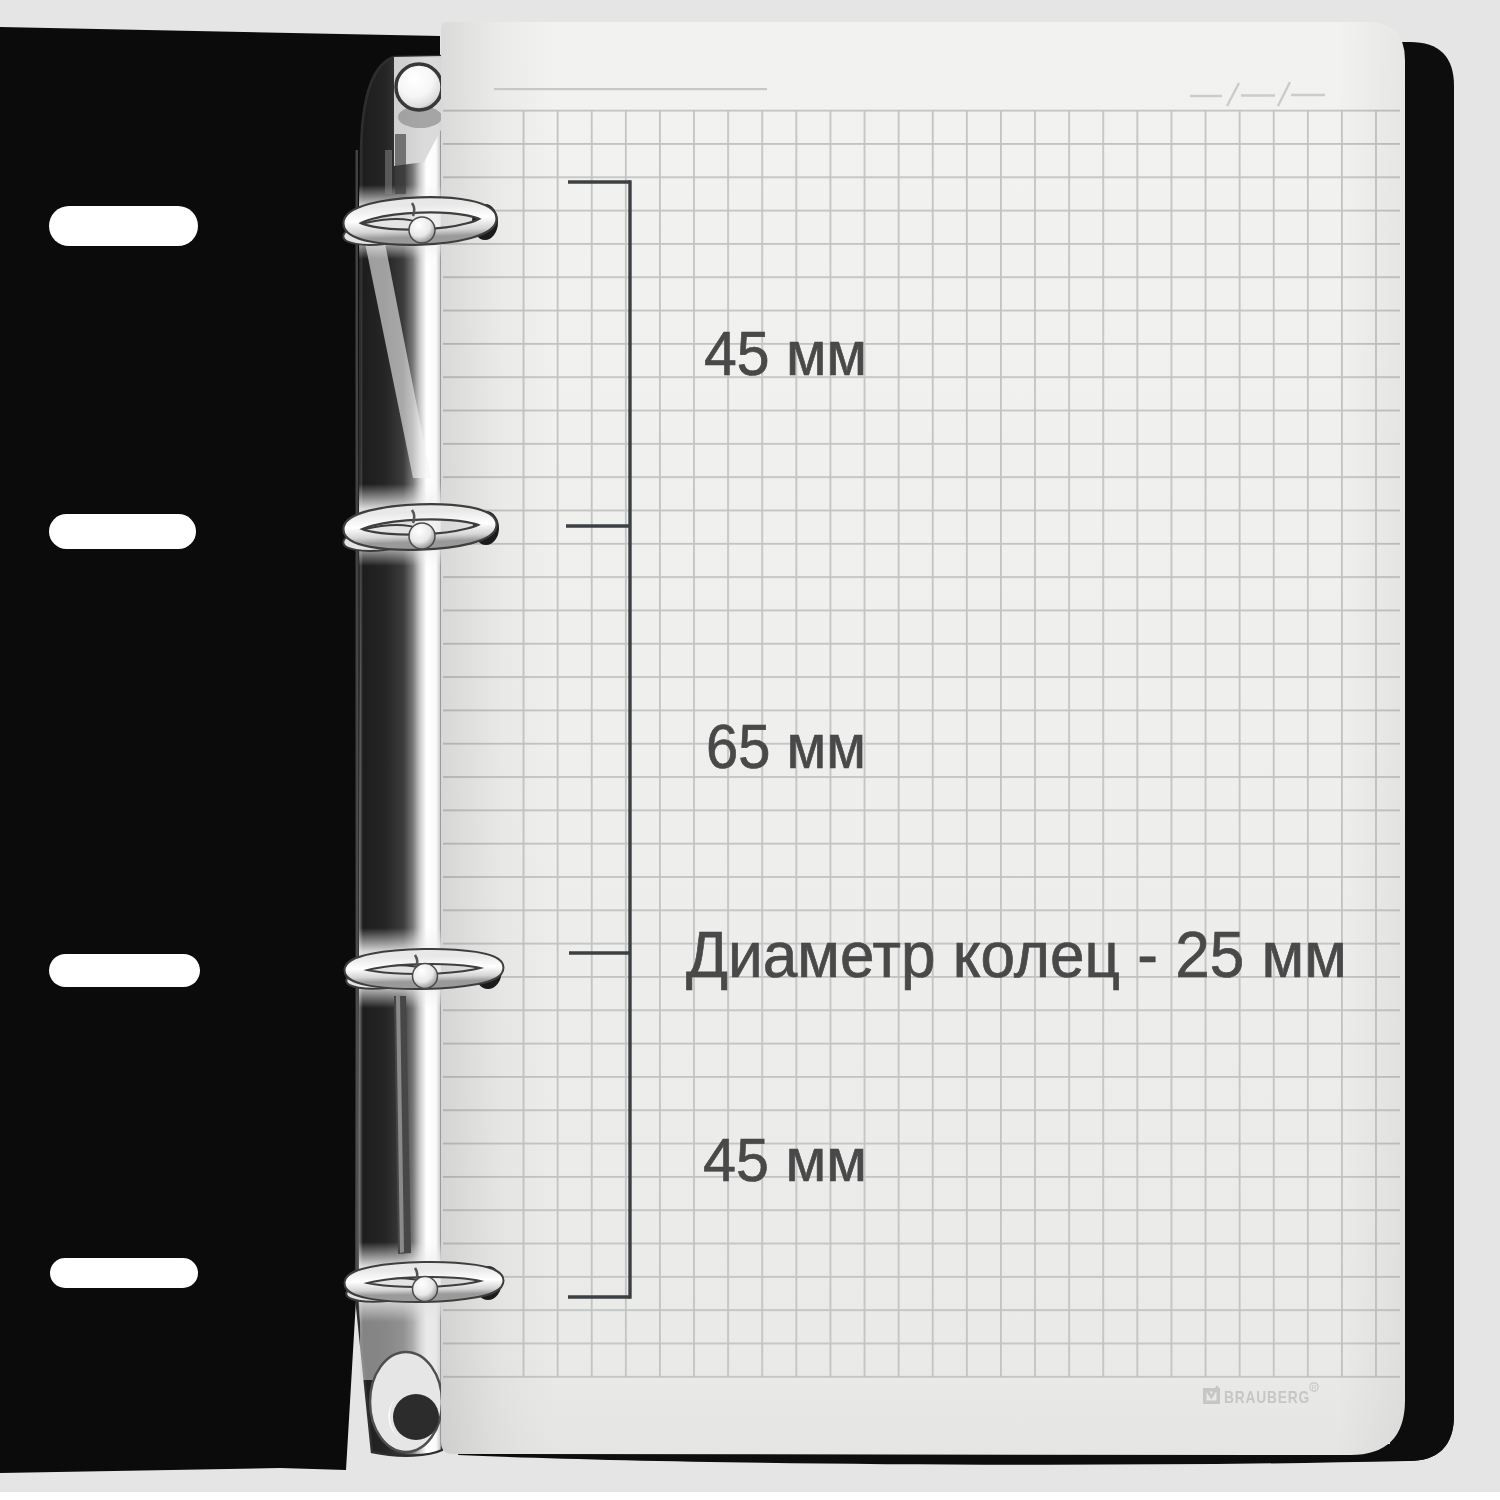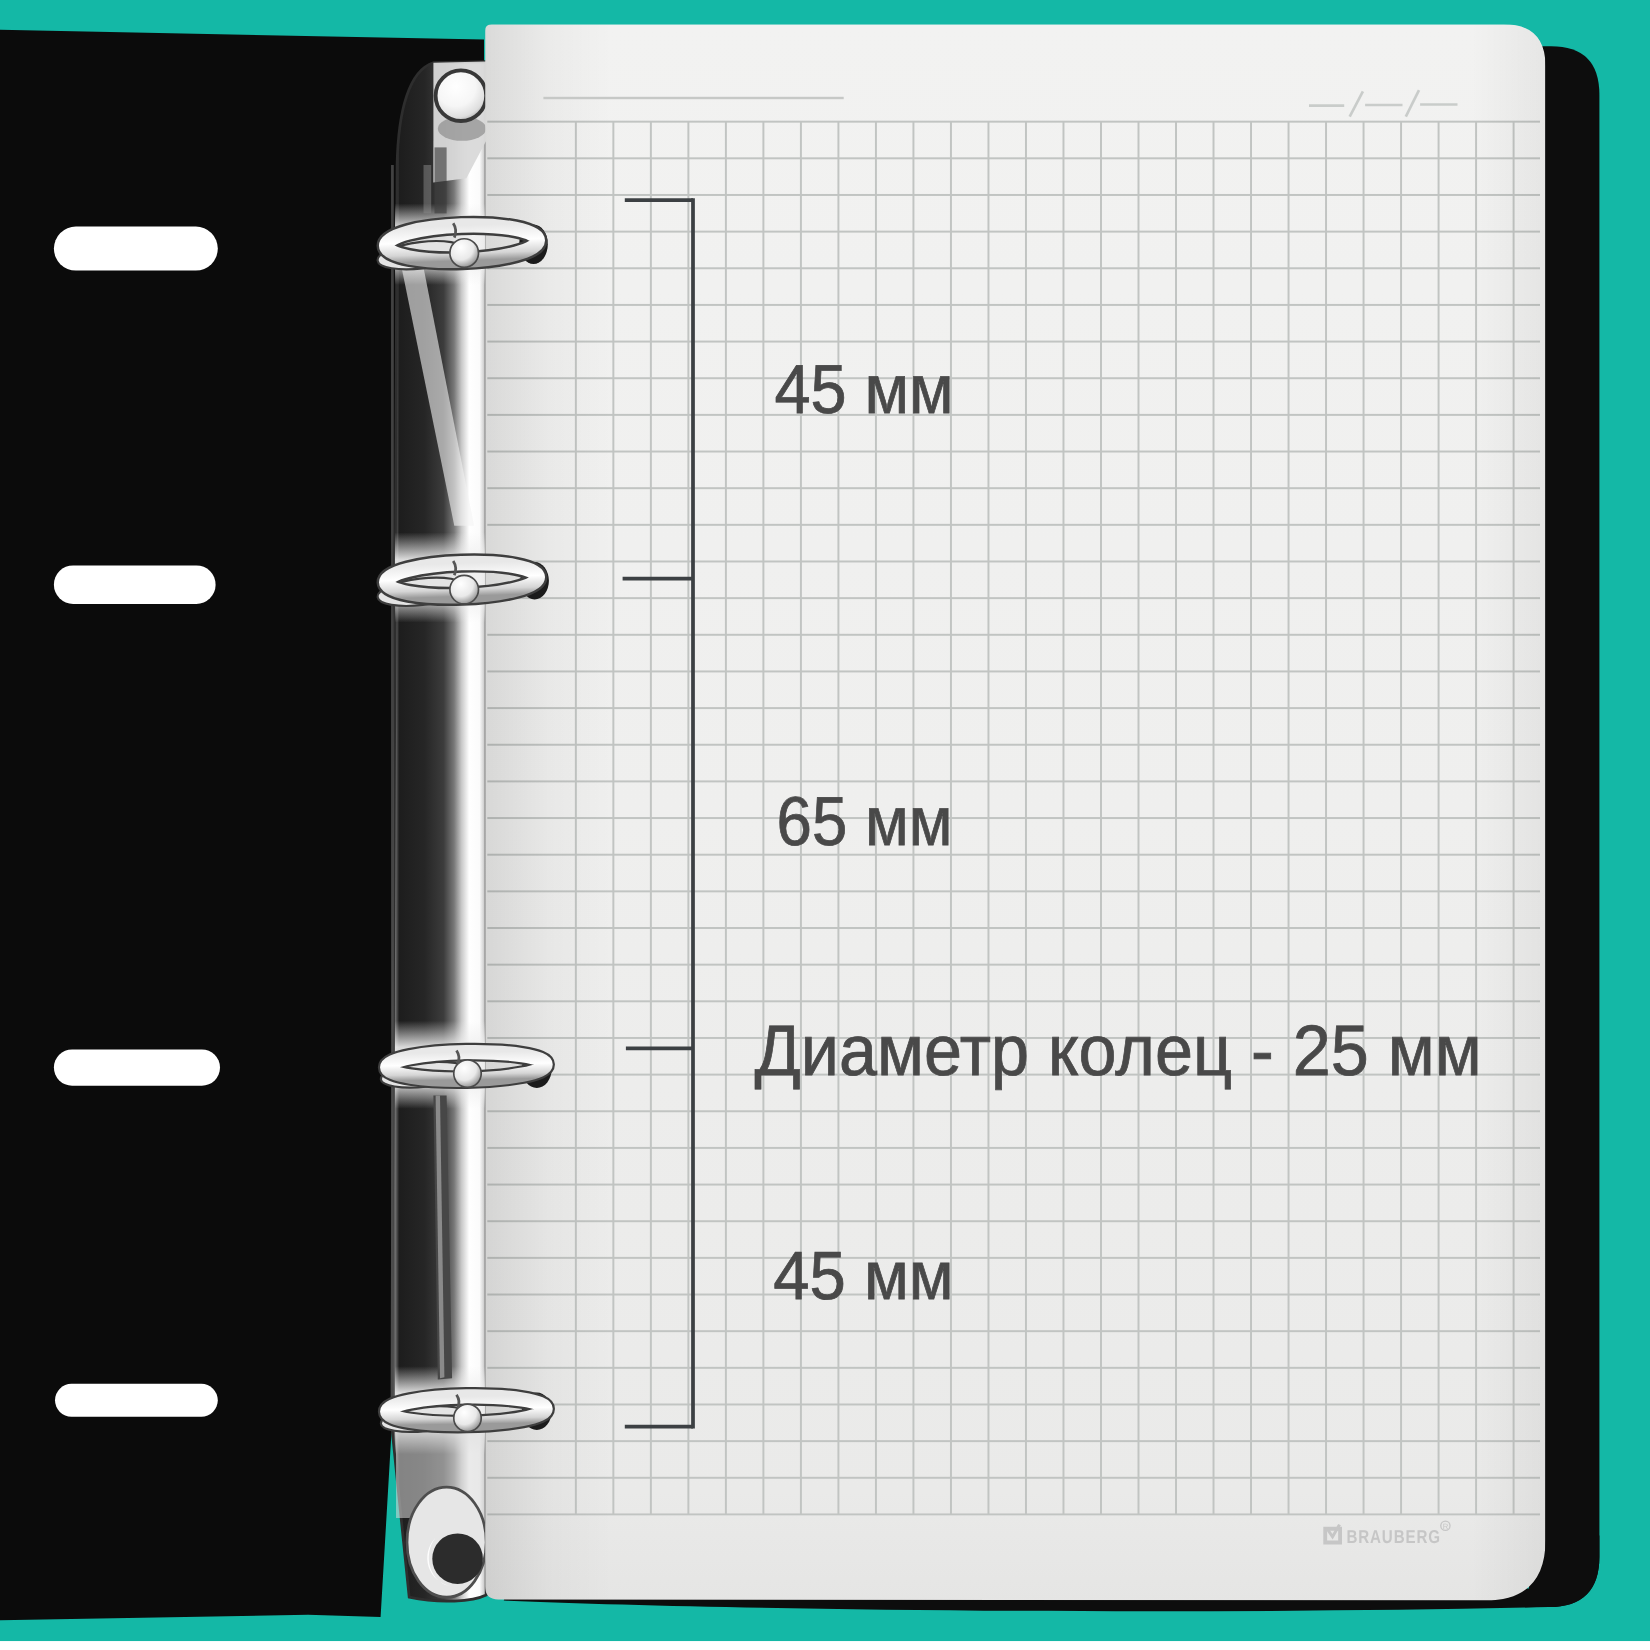--- a/index.html
+++ b/index.html
@@ -1,16 +1,16 @@
 <!DOCTYPE html>
 <html><head>
 <meta charset="utf-8">
 <style>
   html,body{margin:0;padding:0;background:#ffffff;}
-  #stage{position:relative;width:1500px;height:1492px;overflow:hidden;background:#14b8a6;
+  #stage{position:relative;width:1500px;height:1492px;overflow:hidden;background:#e5e5e5;
          font-family:"Liberation Sans", sans-serif;}
   svg{position:absolute;left:0;top:0;}
 </style>
 </head>
 <body>
 <div id="stage">
 <svg width="1500" height="1500" viewBox="0 0 1500 1500">
   <defs>
     <linearGradient id="chrome" x1="356" x2="442" y1="0" y2="0" gradientUnits="userSpaceOnUse">
       <stop offset="0" stop-color="#2e2e2e"></stop>

